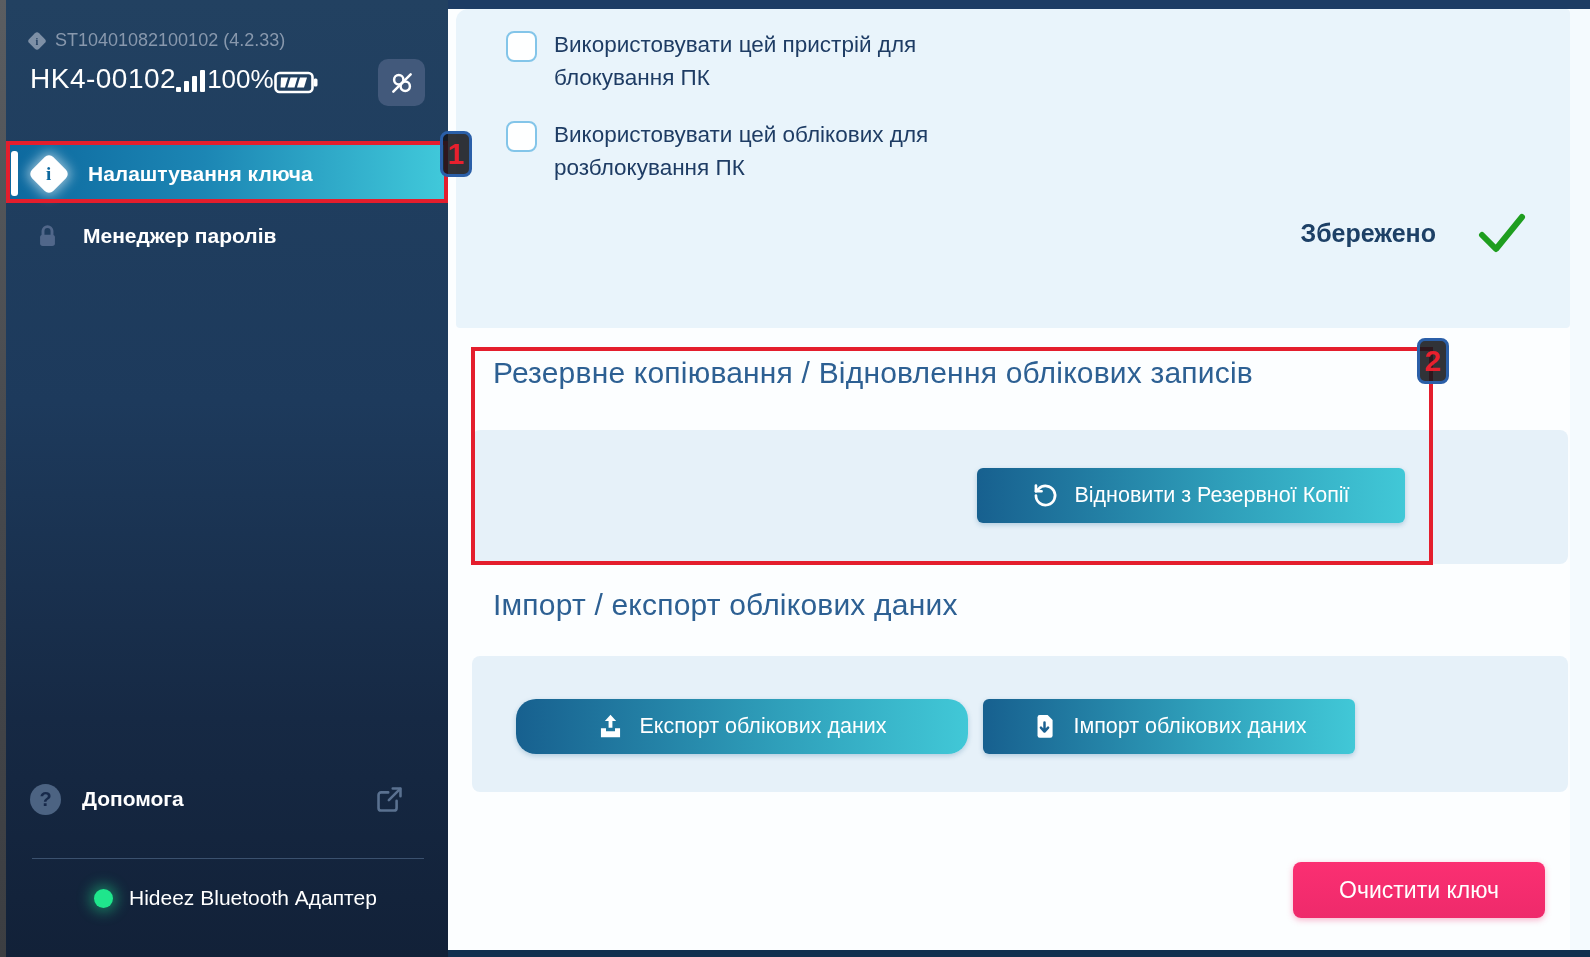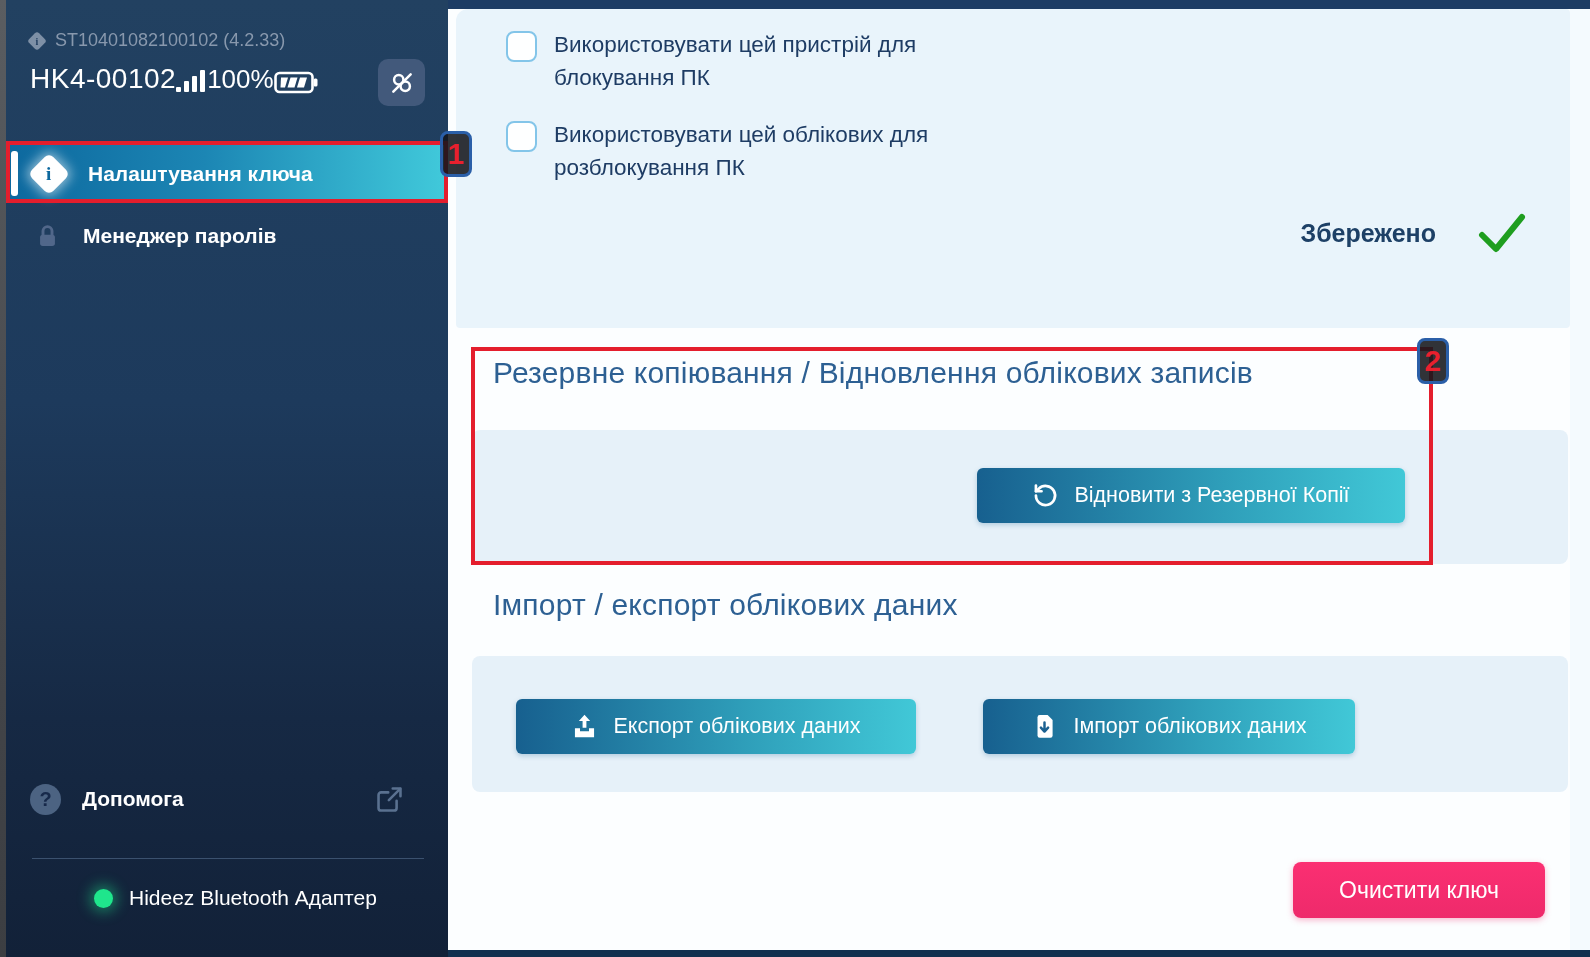--- a/index.html
+++ b/index.html
@@ -83,21 +83,21 @@
   .section-title { position:absolute; left:45px; font-size:30px; font-weight:400; color:#2d6093; letter-spacing:.2px; }
   .t1 { top:356px; } .t2 { top:588px; }
 
   .gbtn { position:absolute; height:55px; border:none; border-radius:6px; cursor:pointer;
     display:flex; align-items:center; justify-content:center; gap:15px; color:#fff; font-size:21.5px;
     font-family:"Liberation Sans",sans-serif;
     background:linear-gradient(90deg,#17608f 0%,#2f9fba 58%,#41c8d7 100%);
     box-shadow:0 2px 5px rgba(23,96,143,.25); }
   .btn-create  { left:44px;  top:38px; width:406px; }
   .btn-restore { left:505px; top:38px; width:428px; }
-  .btn-export  { left:44px;  top:43px; width:400px; }
+  .btn-export  { left:44px;  top:43px; width:452px;border-radius:20px; }
   .btn-import  { left:511px; top:43px; width:372px; }
 
   .wipe-btn { position:absolute; left:845px; top:862px; width:252px; height:56px; border:none; border-radius:8px;
     background:linear-gradient(180deg,#fb2f72,#ee2a6b); color:#fff; font-size:23px; cursor:pointer;
     font-family:"Liberation Sans",sans-serif; box-shadow:0 2px 6px rgba(244,43,110,.35); }
 
   
   .ann-rect { position:absolute; border:4px solid #e41e2d; z-index:40; pointer-events:none; }
   .rect1 { left:6px;   top:141px; width:442px; height:62px; }
   .rect2 { left:471px; top:347px; width:962px; height:218px; }

